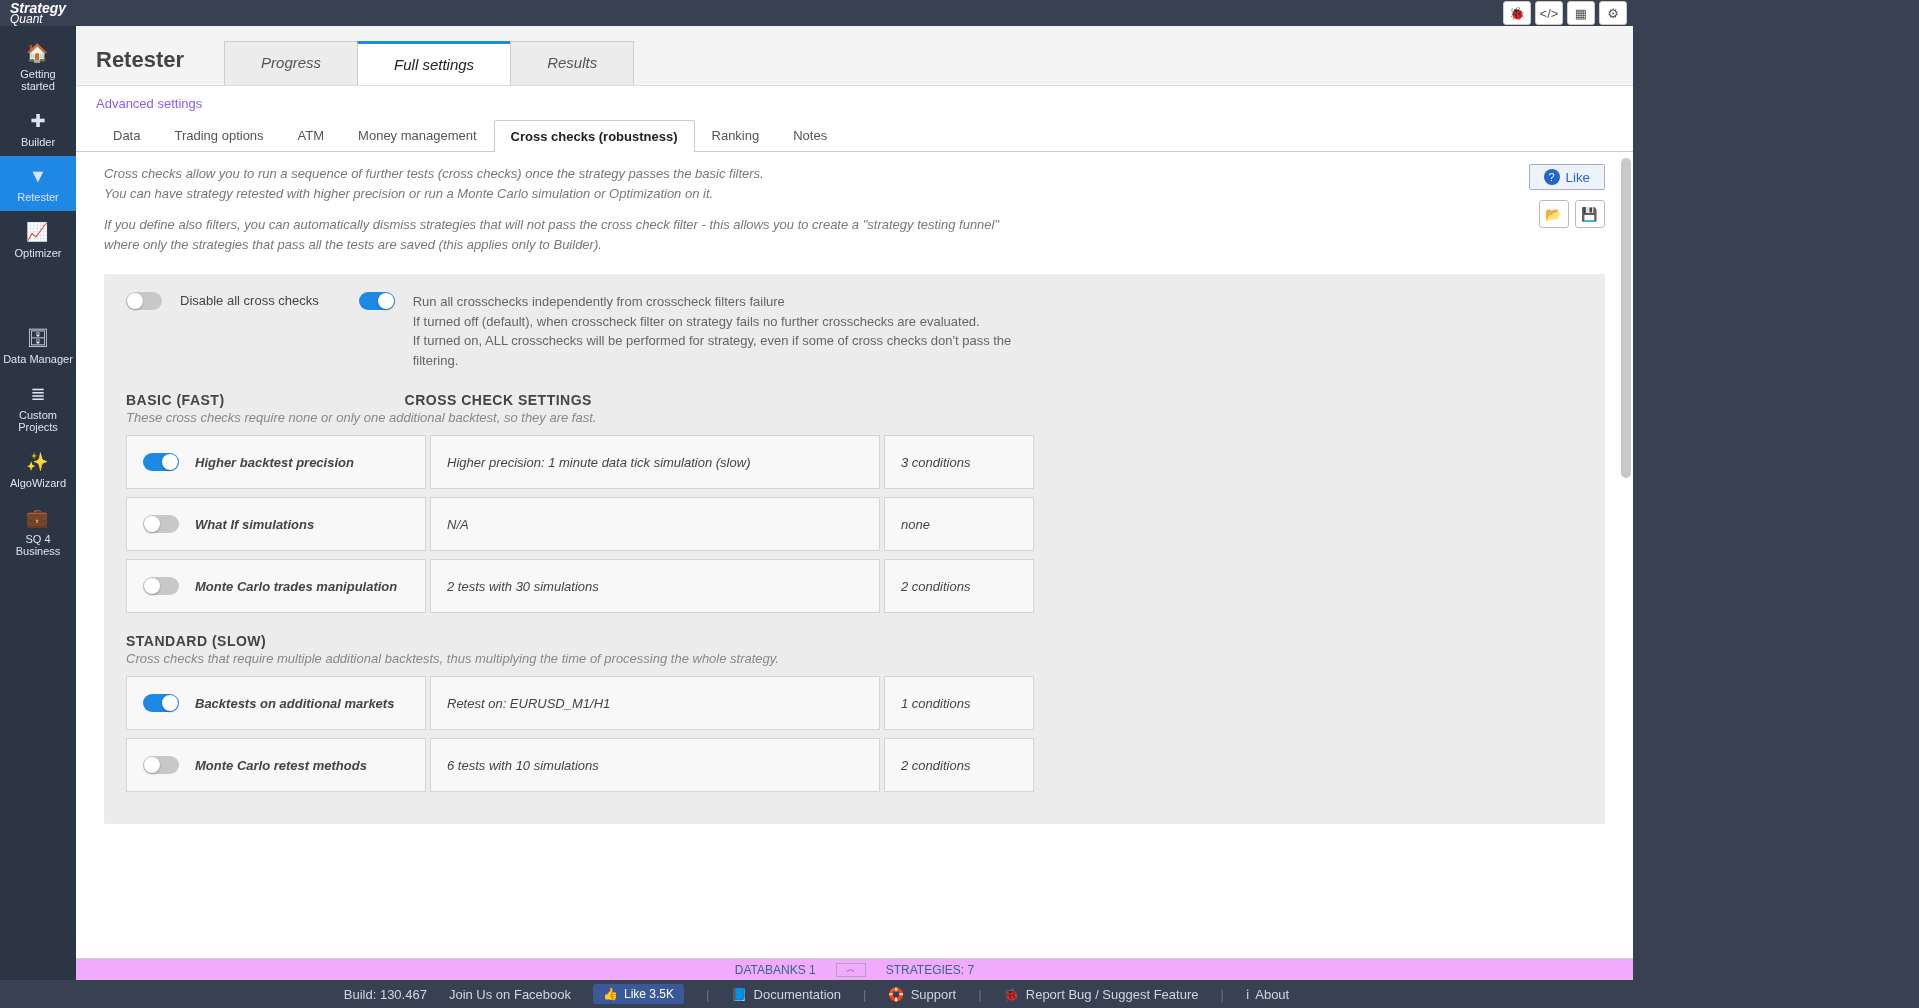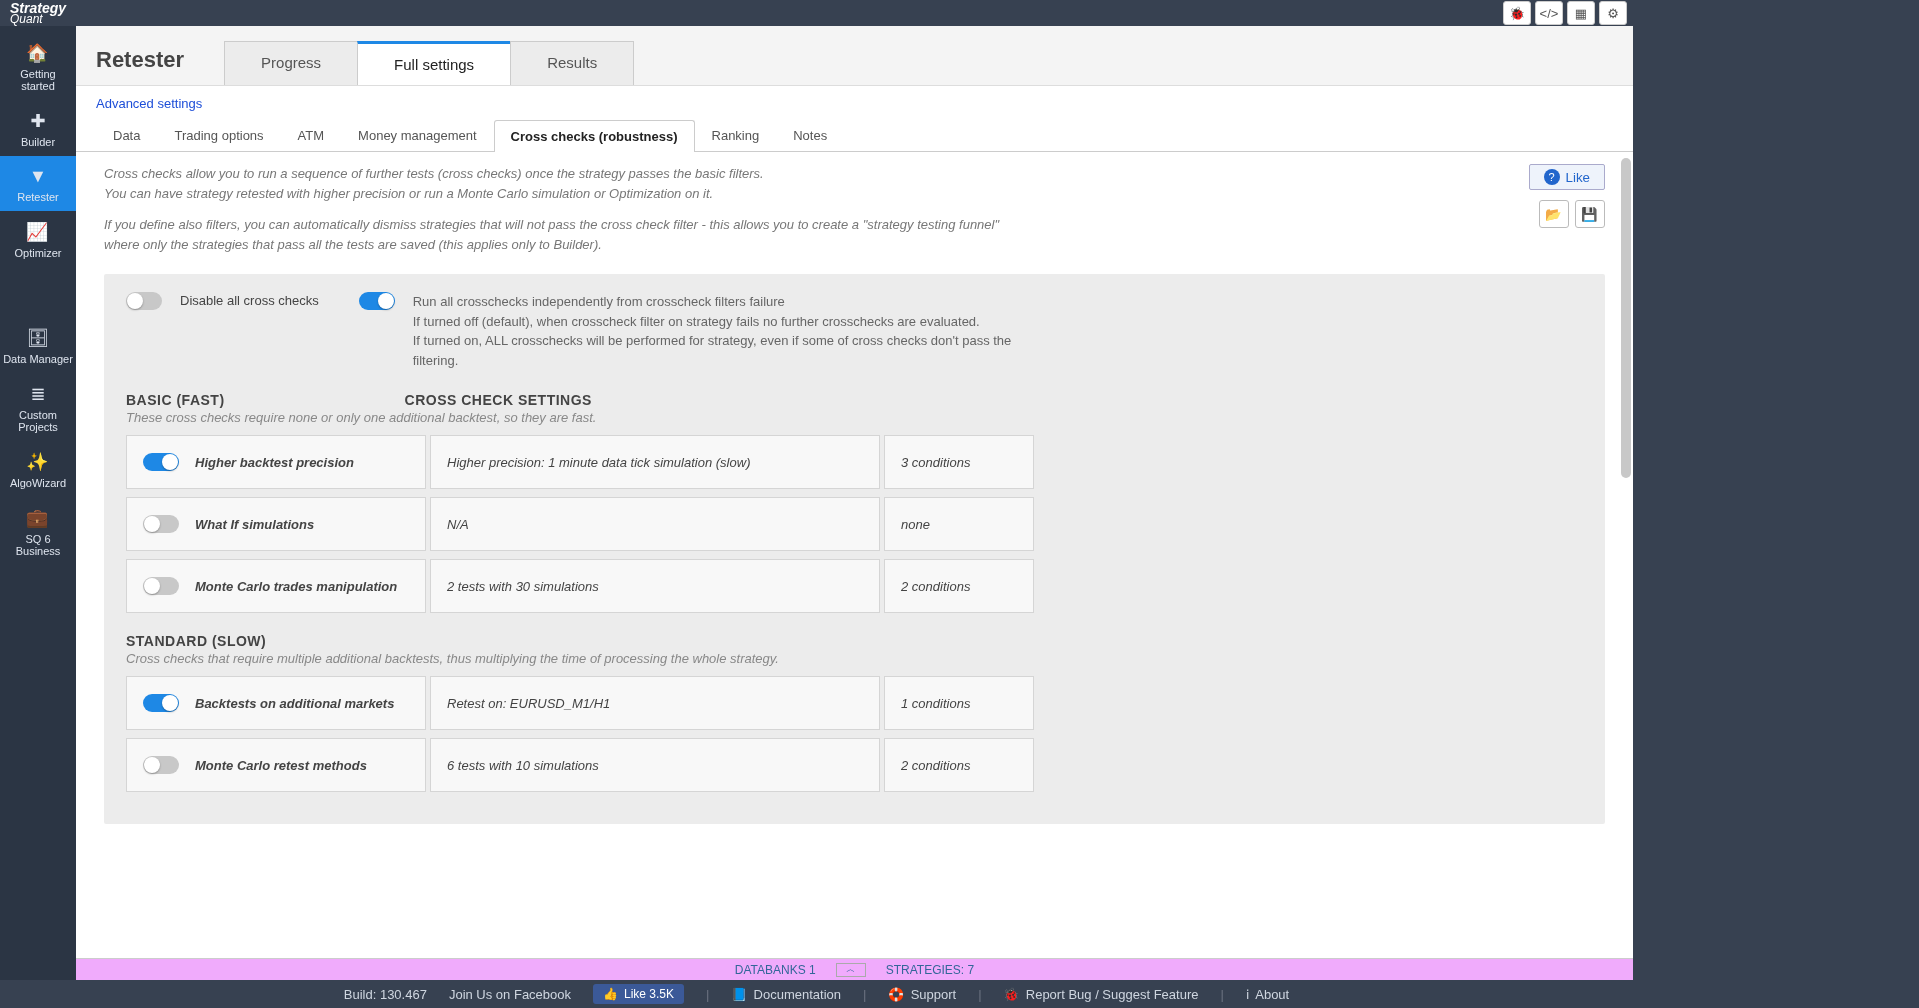--- a/index.html
+++ b/index.html
@@ -68,38 +68,38 @@
   background: #f4f4f4;
   height: 60px;
 }
 .page-title {
   font-size: 22px;
   font-weight: bold;
   color: #444;
   margin-right: 40px;
   padding-bottom: 12px;
 }
-.page-tabs { display: flex; }
+.page-tabs { display: flex; font-style: italic; }
 .page-tab {
   padding: 12px 36px;
   font-size: 15px;
   color: #555;
   border: 1px solid #ccc;
   border-bottom: none;
   background: #ececec;
   cursor: pointer;
   margin-right: -1px;
 }
 .page-tab.active {
   background: #fff;
   border-top: 3px solid #1e88e5;
   font-weight: 500;
   color: #222;
 }
-.subtitle { padding: 10px 20px 8px 20px; color: #1d4ed8; font-size: 13px; }
+.subtitle { padding: 10px 20px 8px 20px; color: #8b5cf6; font-size: 13px; }
 .sub-tabs {
   display: flex;
   padding: 0 20px;
   border-bottom: 1px solid #ccc;
 }
 .sub-tab {
   padding: 8px 16px;
   font-size: 13px;
   color: #555;
   border: 1px solid transparent;
@@ -287,21 +287,21 @@
       <div class="side-item">
         <span class="icon">≣</span>
         <span>Custom Projects</span>
       </div>
       <div class="side-item">
         <span class="icon">✨</span>
         <span>AlgoWizard</span>
       </div>
       <div class="side-item">
         <span class="icon">💼</span>
-        <span>SQ 6 Business</span>
+        <span>SQ 4 Business</span>
       </div>
     </div>
 
     <div class="main">
       <div class="page-head">
         <div class="page-title">Retester</div>
         <div class="page-tabs">
           <div class="page-tab">Progress</div>
           <div class="page-tab active">Full settings</div>
           <div class="page-tab">Results</div>

